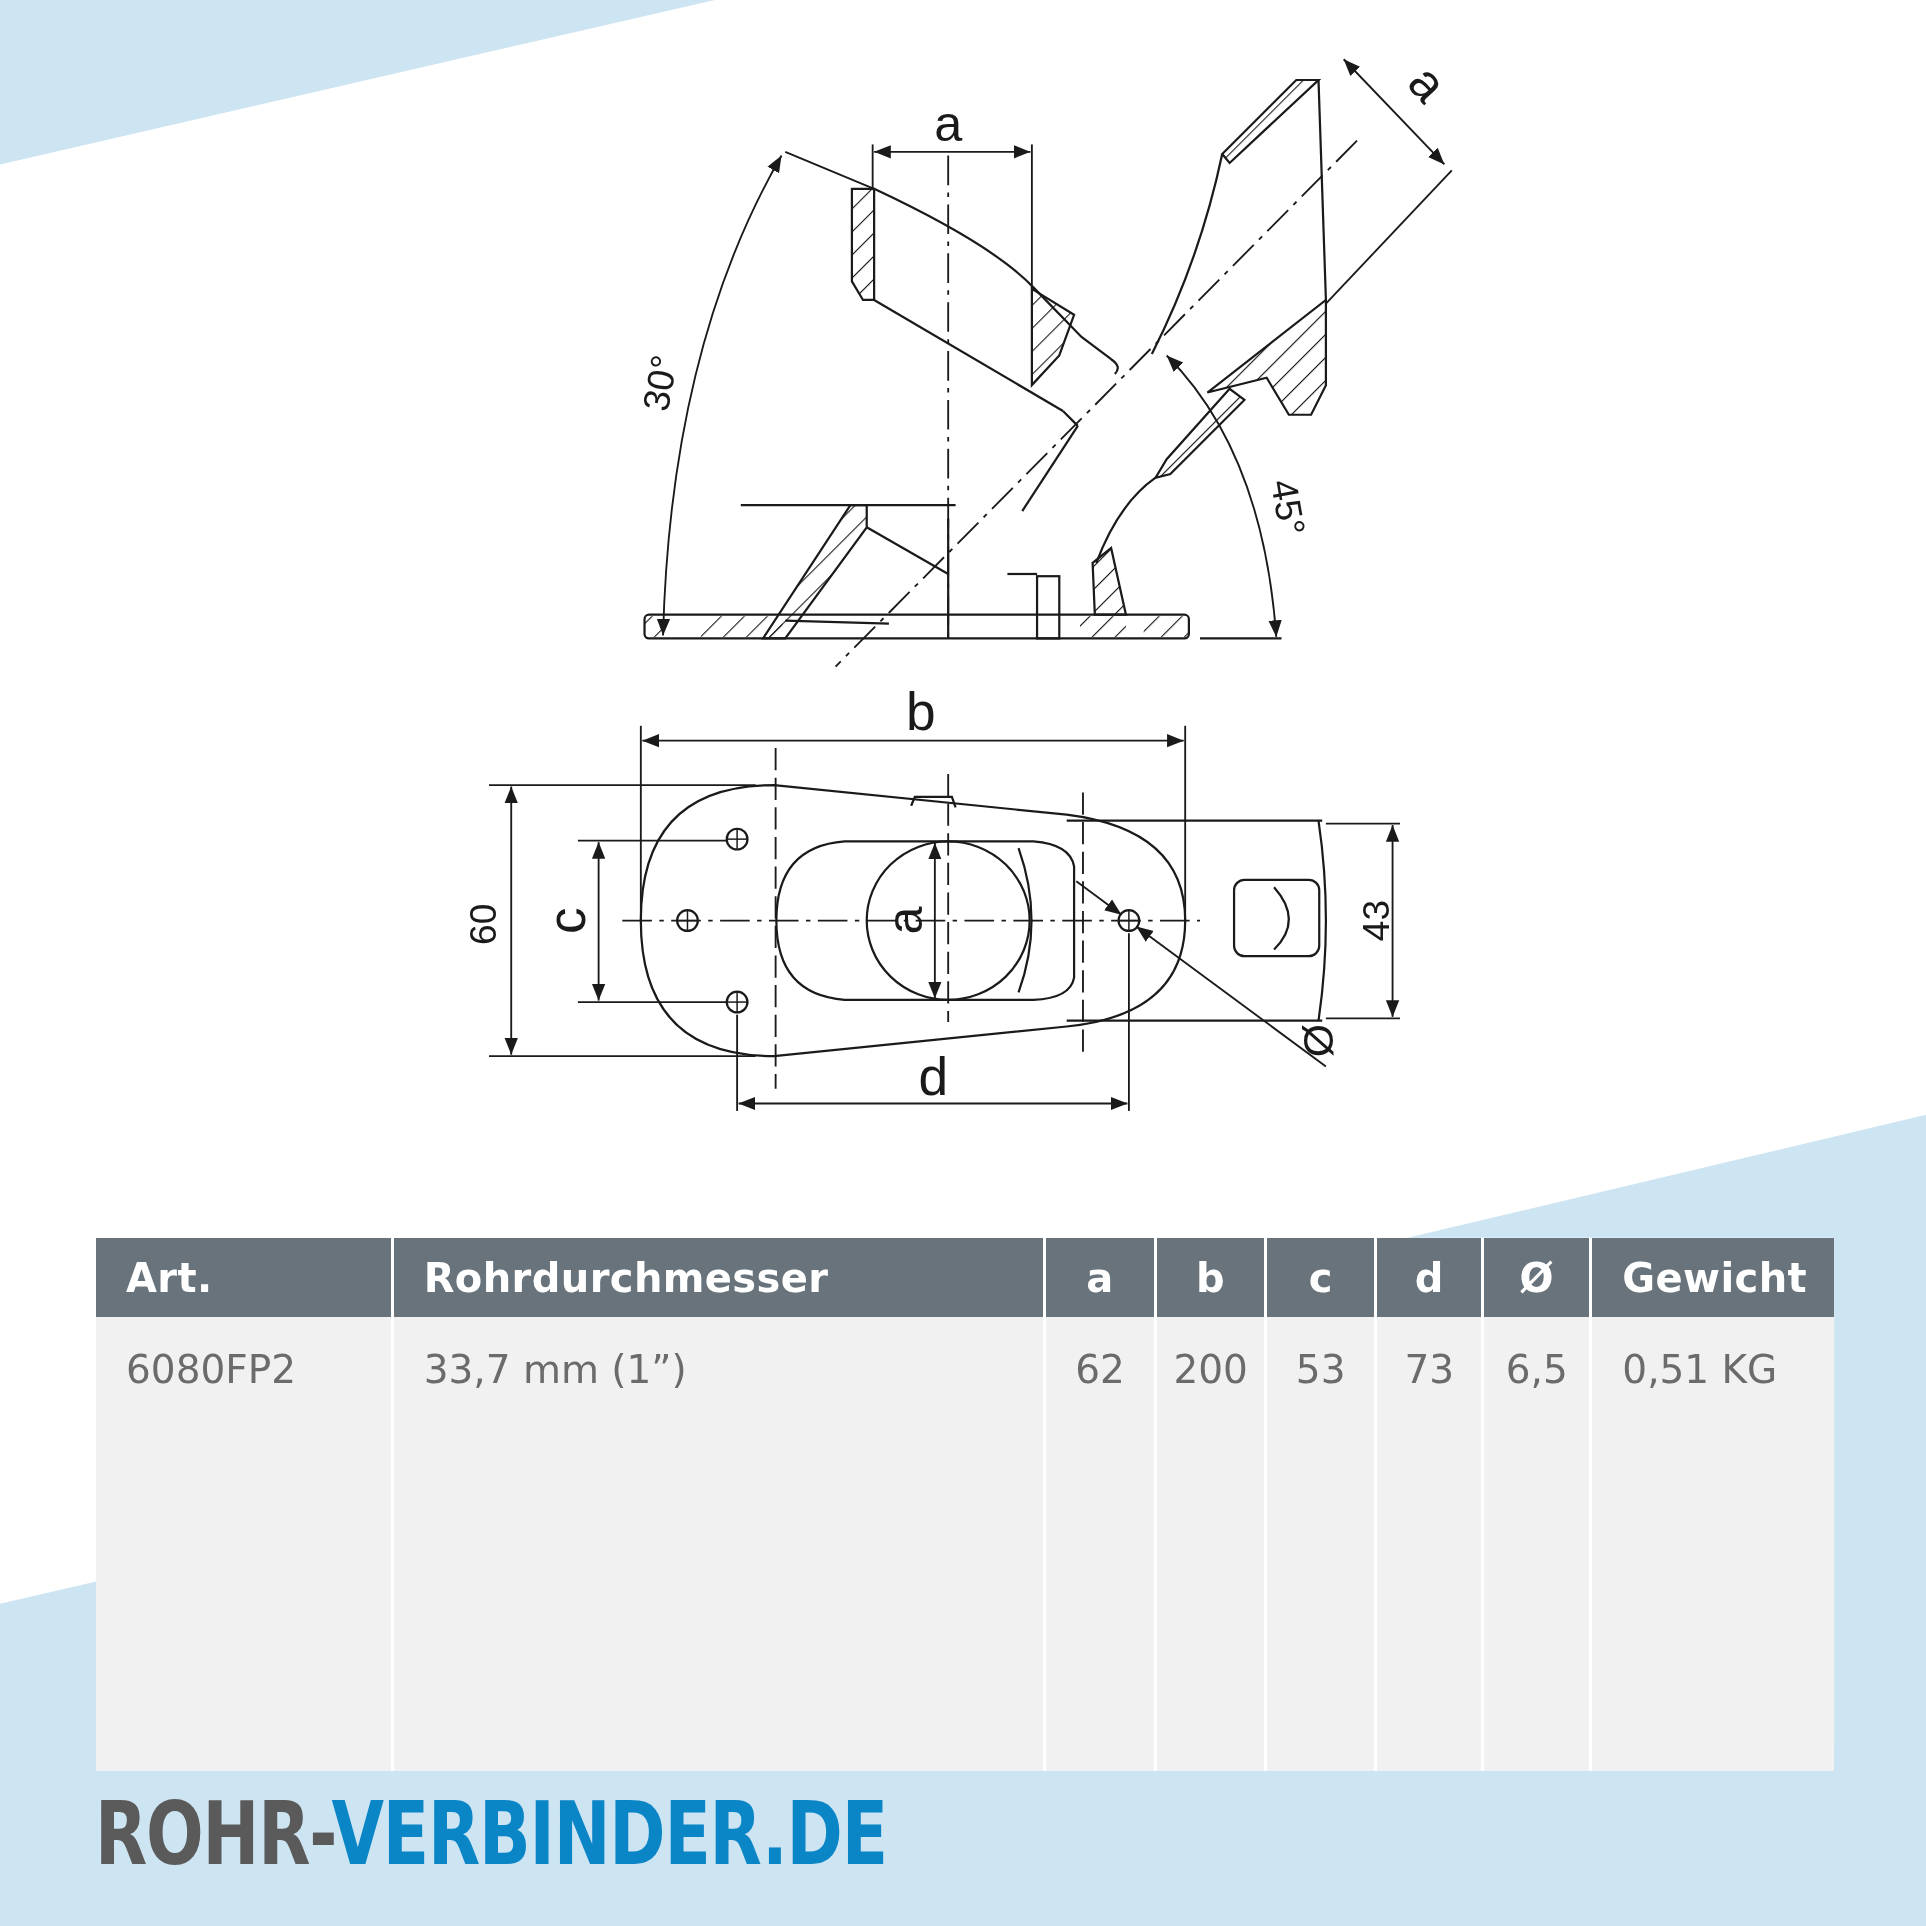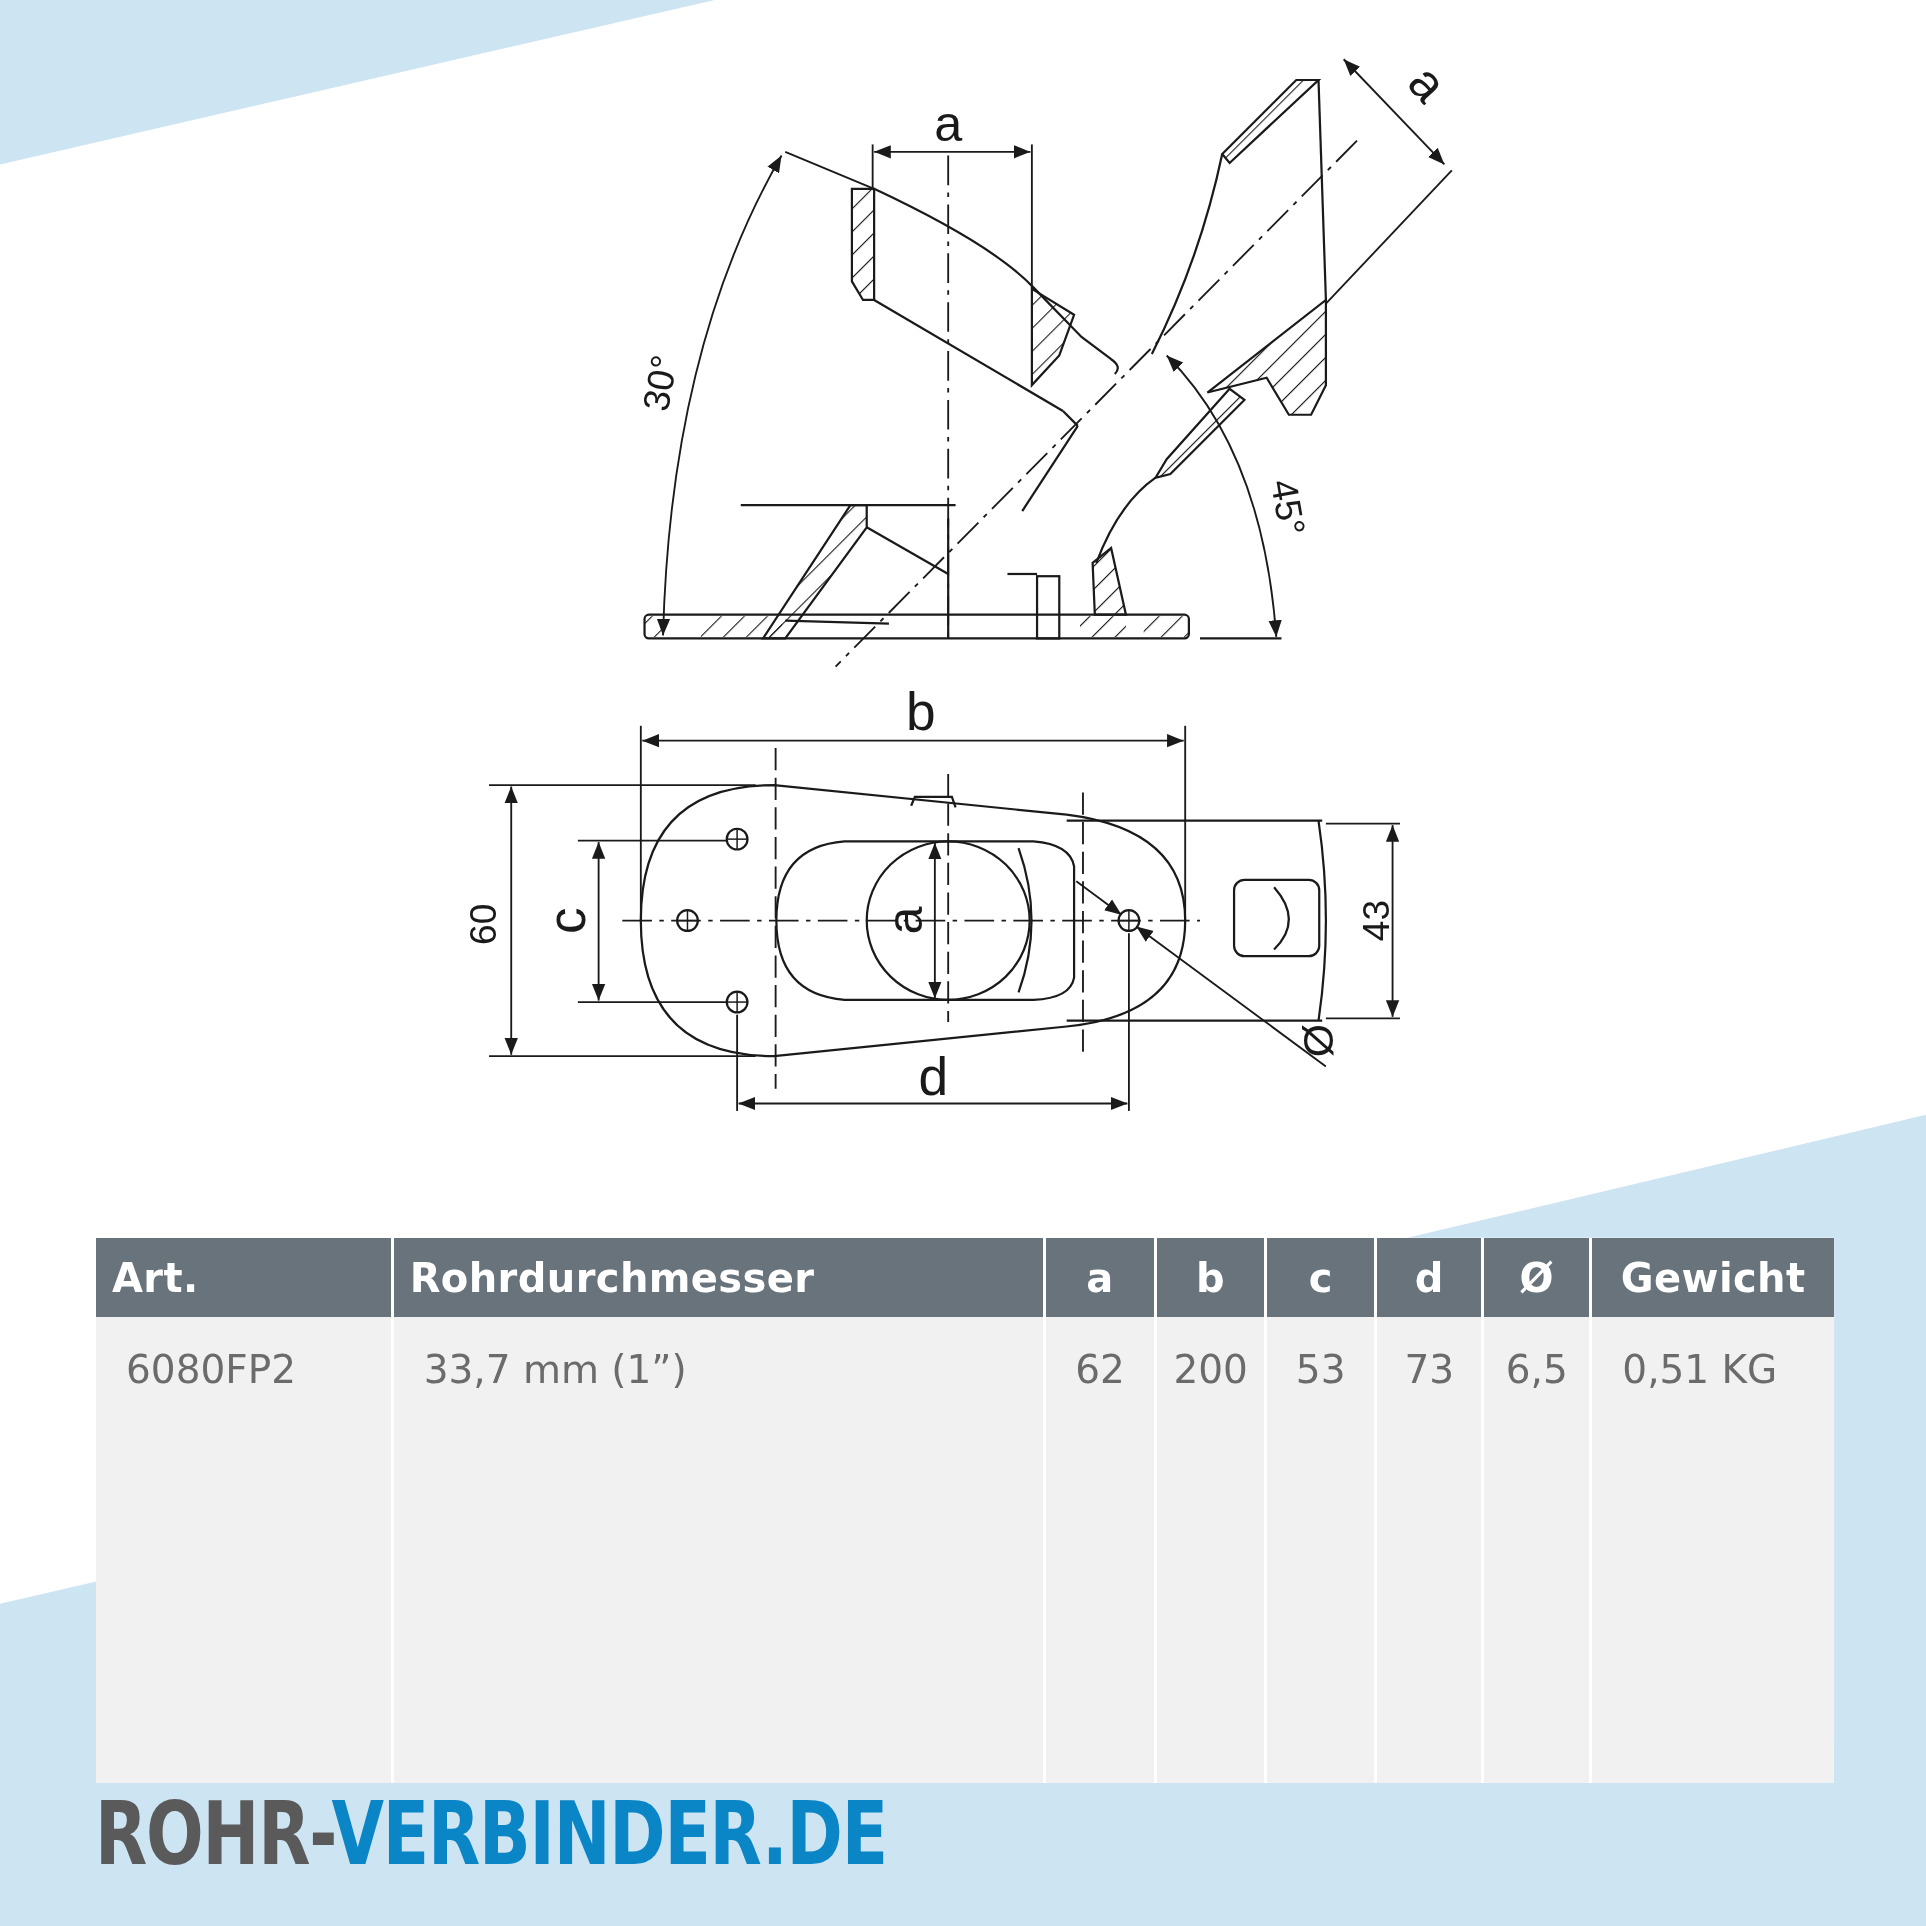--- a/index.html
+++ b/index.html
@@ -11,27 +11,27 @@
   .bg-shapes { position: absolute; left: 0; top: 0; width: 1926px; height: 1926px; z-index: 0; }
   .drawing { position: absolute; left: 0; top: 0; width: 1926px; height: 1185px; z-index: 1; }
   .drawing text { font-family: "Liberation Sans", sans-serif; fill: #1a1a1a; }
 
   .spec-table {
     position: absolute; left: 96px; top: 1238px; width: 1738px;
     border-collapse: collapse; table-layout: fixed; z-index: 2;
   }
   .spec-table th {
     background: #68737b; color: #ffffff; font-weight: bold;
-    height: 79px; font-size: 40px; padding: 0 16px;
+    height: 79px; font-size: 40px; padding: 0 30px;
     border-right: 3px solid #ffffff; vertical-align: middle;
     font-family: "DejaVu Sans", sans-serif; letter-spacing: 0.4px;
   }
   .spec-table td {
     background: #f1f1f1; color: #6b6b6b; font-size: 39px;
-    height: 424px; padding: 30px 30px 12px 30px; vertical-align: top;
+    height: 424px; padding: 30px 30px 0 30px; vertical-align: top;
     border-right: 3px solid #ffffff; font-family: "DejaVu Sans", sans-serif;
   }
   .spec-table th:last-child, .spec-table td:last-child { border-right: none; }
   .left { text-align: left; }
   .center { text-align: center; padding-left: 0 !important; padding-right: 0 !important; }
   .right { }
 
   .logo {
     position: absolute; left: 95px; top: 1791px; z-index: 2;
     font-family: "DejaVu Sans", sans-serif; font-weight: bold;

